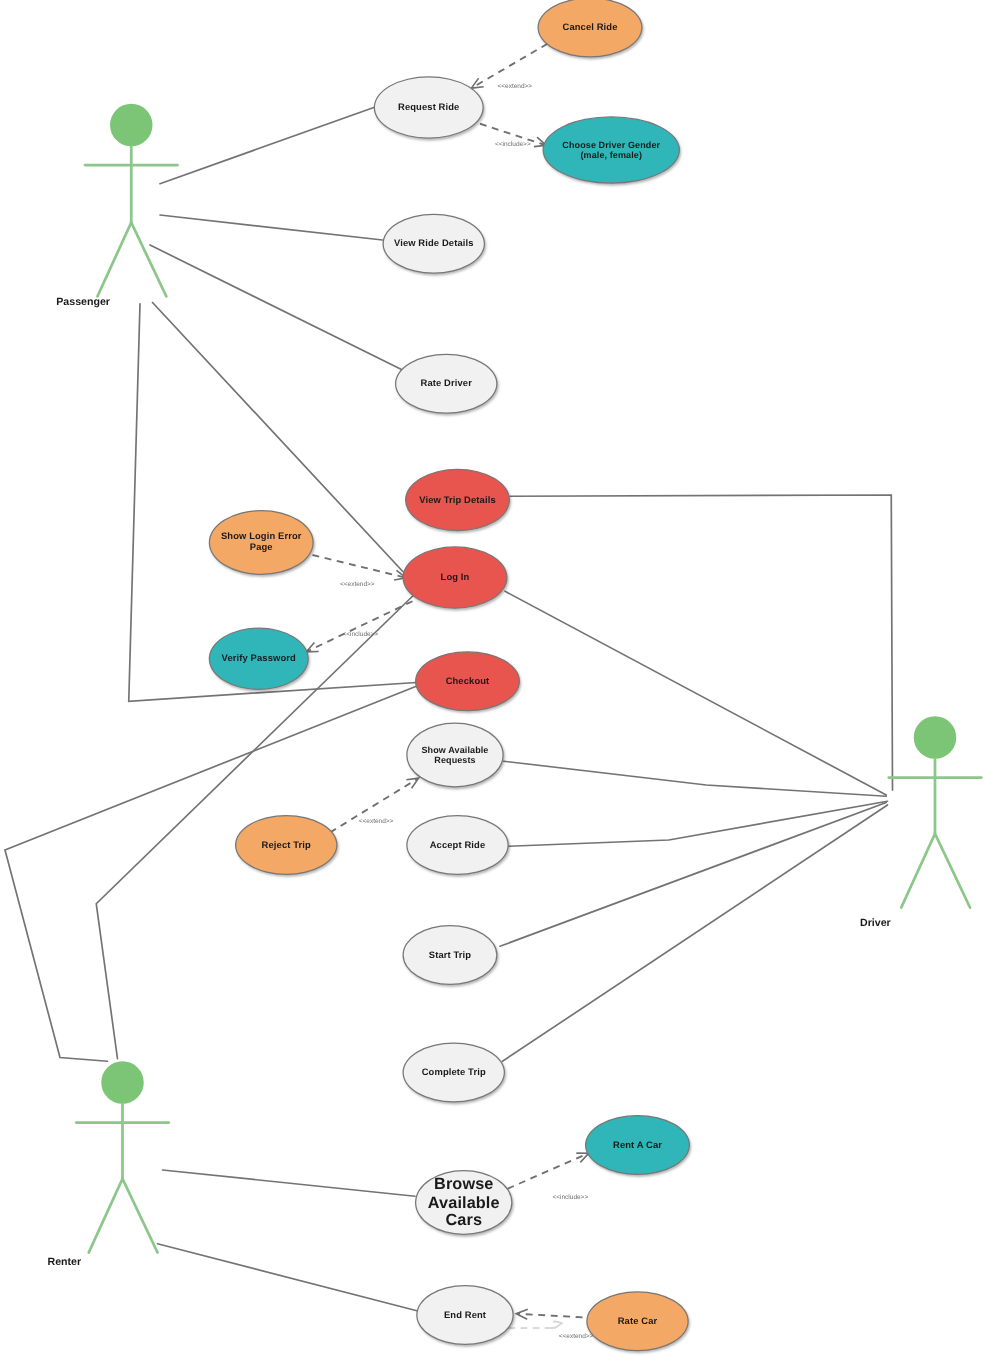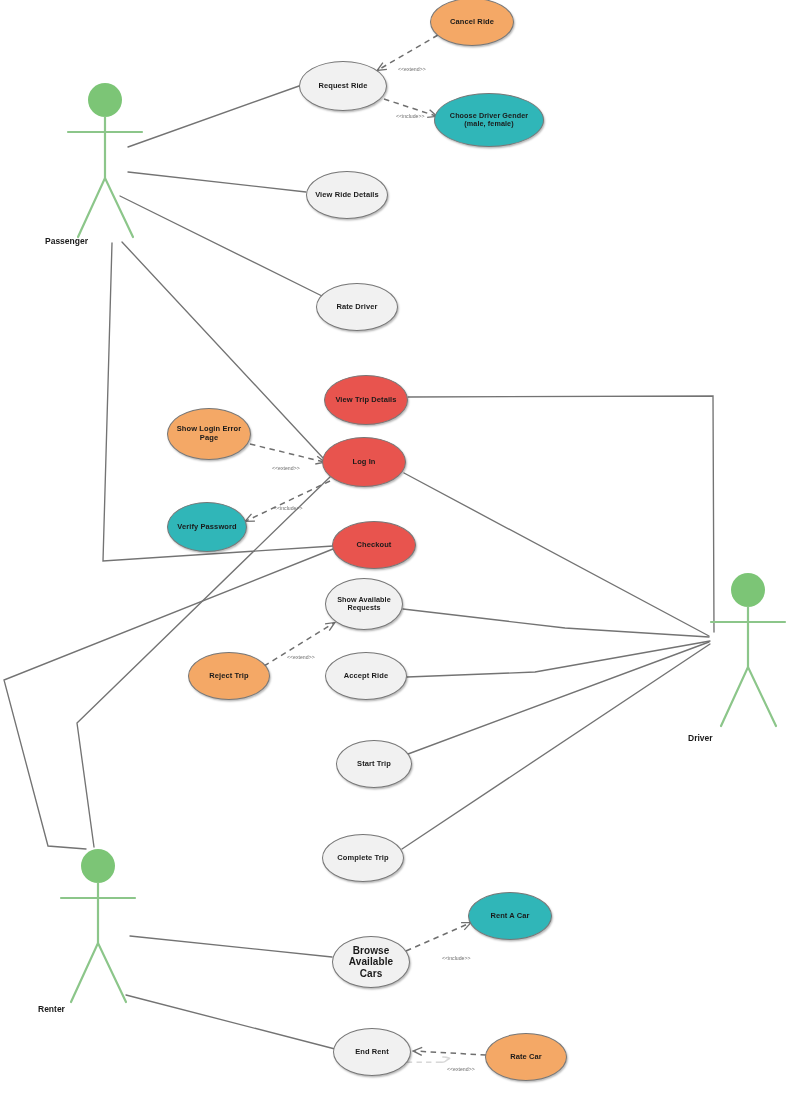--- a/index.html
+++ b/index.html
@@ -165,36 +165,36 @@
       </div>
       <div class="node" style="left: 325px; top: 578px; width: 78px; height: 52px; background: rgb(241, 241, 241); font-size: 7.2px;">
         <span>Show Available Requests</span>
       </div>
       <div class="node" style="left: 188px; top: 652px; width: 82px; height: 48px; background: rgb(244, 168, 102); font-size: 7.5px;">
         <span>Reject Trip</span>
       </div>
       <div class="node" style="left: 325px; top: 652px; width: 82px; height: 48px; background: rgb(241, 241, 241); font-size: 7.5px;">
         <span>Accept Ride</span>
       </div>
-      <div class="node" style="left: 336px; top: 740px; width: 76px; height: 48px; background: rgb(241, 241, 241); font-size: 7.5px;">
+      <div class="node" style="left: 322px; top: 740px; width: 76px; height: 48px; background: rgb(241, 241, 241); font-size: 7.5px;">
         <span>Start Trip</span>
       </div>
       <div class="node" style="left: 322px; top: 834px; width: 82px; height: 48px; background: rgb(241, 241, 241); font-size: 7.5px;">
         <span>Complete Trip</span>
       </div>
       <div class="node" style="left: 468px; top: 892px; width: 84px; height: 48px; background: rgb(48, 182, 184); font-size: 7.5px;">
         <span>Rent A Car</span>
       </div>
-      <div class="node" style="left: 332px; top: 936px; width: 78px; height: 52px; background: rgb(241, 241, 241); font-size: 10px;">
+      <div class="node" style="left: 332px; top: 936px; width: 78px; height: 52px; background: rgb(241, 241, 241); font-size: 13px;">
         <span>Browse Available Cars</span>
       </div>
       <div class="node" style="left: 333px; top: 1028px; width: 78px; height: 48px; background: rgb(241, 241, 241); font-size: 7.5px;">
         <span>End Rent</span>
       </div>
-      <div class="node" style="left: 485px; top: 1033px; width: 82px; height: 48px; background: rgb(244, 168, 102); font-size: 7.5px;">
+      <div class="node" style="left: 469px; top: 1033px; width: 82px; height: 48px; background: rgb(244, 168, 102); font-size: 7.5px;">
         <span>Rate Car</span>
       </div>
     </div>
 
   <div id="stereos">
       <div class="stereo" style="left: 398px; top: 66px;">&lt;&lt;extend&gt;&gt;</div>
       <div class="stereo" style="left: 396px; top: 113px;">&lt;&lt;include&gt;&gt;</div>
       <div class="stereo" style="left: 272px; top: 465px;">&lt;&lt;extend&gt;&gt;</div>
       <div class="stereo" style="left: 274px; top: 505px;">&lt;&lt;include&gt;&gt;</div>
       <div class="stereo" style="left: 287px; top: 654px;">&lt;&lt;extend&gt;&gt;</div>

